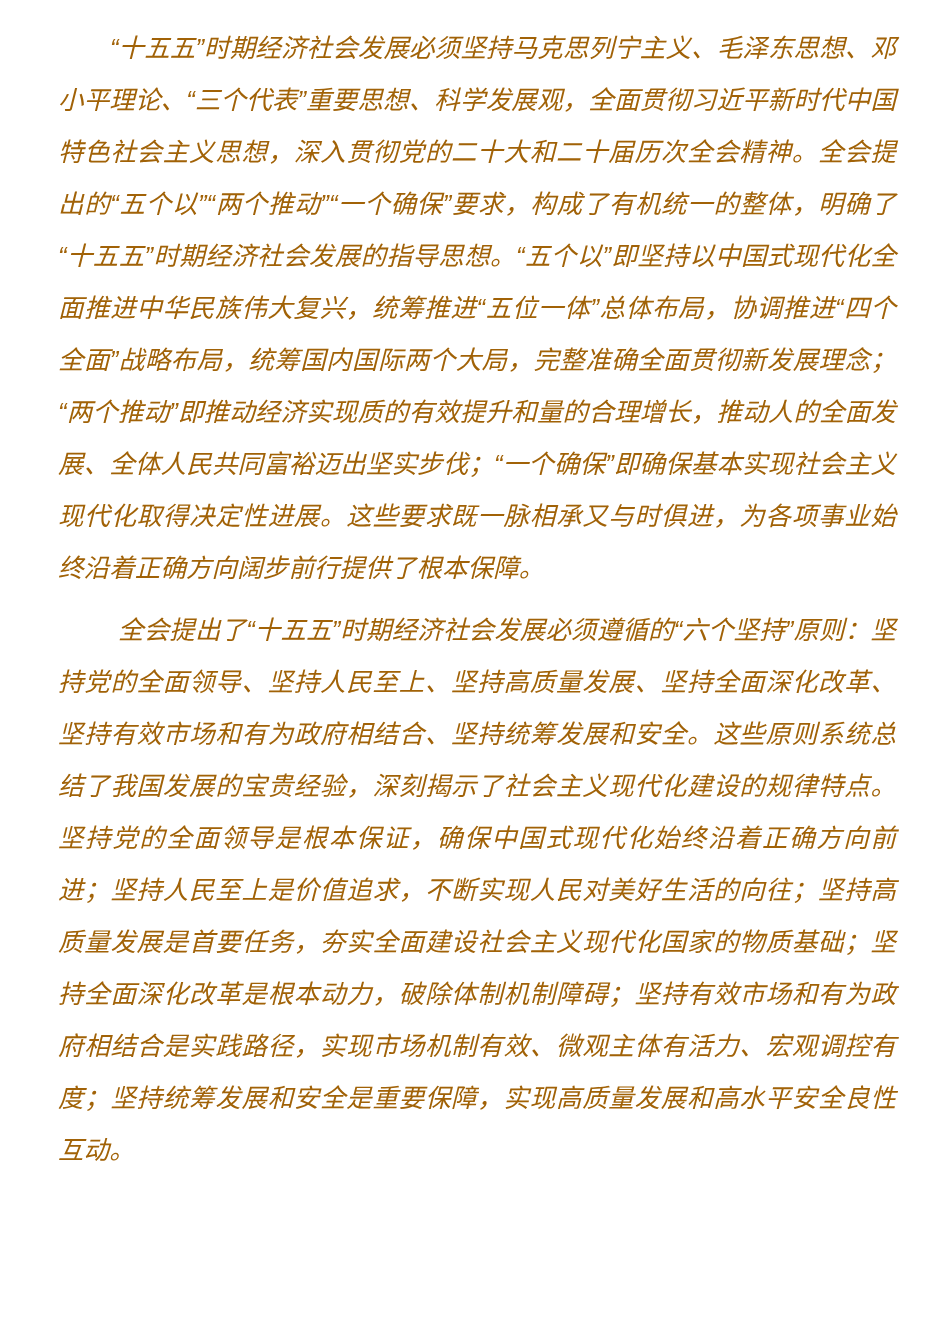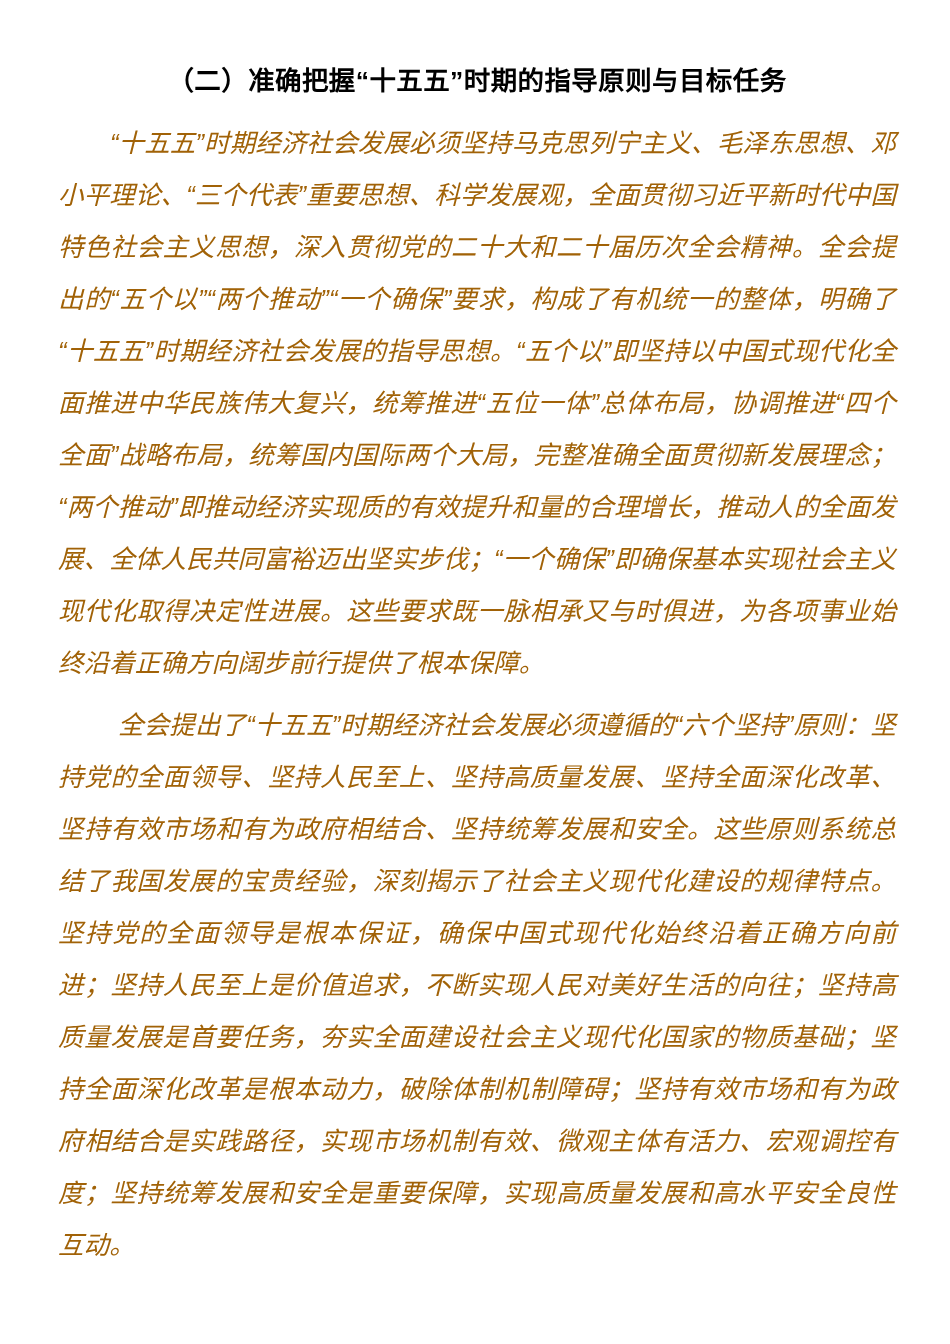--- a/index.html
+++ b/index.html
@@ -66,20 +66,19 @@
     margin-top: 10px;
     text-indent: 60px;
   }
 </style>
 </head>
 <body>
 
 <div class="page">
   <div class="page-body">
 
-    <h1 class="doc-title">（二）准确把握“十五五”时期的指导原则与目标任务</h1>
 
     <p class="para para-1">“十五五”时期经济社会发展必须坚持马克思列宁主义、毛泽东思想、邓小平理论、“三个代表”重要思想、科学发展观，全面贯彻习近平新时代中国特色社会主义思想，深入贯彻党的二十大和二十届历次全会精神。全会提出的“五个以”“两个推动”“一个确保”要求，构成了有机统一的整体，明确了“十五五”时期经济社会发展的指导思想。“五个以”即坚持以中国式现代化全面推进中华民族伟大复兴，统筹推进“五位一体”总体布局，协调推进“四个全面”战略布局，统筹国内国际两个大局，完整准确全面贯彻新发展理念；“两个推动”即推动经济实现质的有效提升和量的合理增长，推动人的全面发展、全体人民共同富裕迈出坚实步伐；“一个确保”即确保基本实现社会主义现代化取得决定性进展。这些要求既一脉相承又与时俱进，为各项事业始终沿着正确方向阔步前行提供了根本保障。</p>
 
     <p class="para para-2">全会提出了“十五五”时期经济社会发展必须遵循的“六个坚持”原则：坚持党的全面领导、坚持人民至上、坚持高质量发展、坚持全面深化改革、坚持有效市场和有为政府相结合、坚持统筹发展和安全。这些原则系统总结了我国发展的宝贵经验，深刻揭示了社会主义现代化建设的规律特点。坚持党的全面领导是根本保证，确保中国式现代化始终沿着正确方向前进；坚持人民至上是价值追求，不断实现人民对美好生活的向往；坚持高质量发展是首要任务，夯实全面建设社会主义现代化国家的物质基础；坚持全面深化改革是根本动力，破除体制机制障碍；坚持有效市场和有为政府相结合是实践路径，实现市场机制有效、微观主体有活力、宏观调控有度；坚持统筹发展和安全是重要保障，实现高质量发展和高水平安全良性互动。</p>
 
   </div>
 </div>
 
 </body></html>

